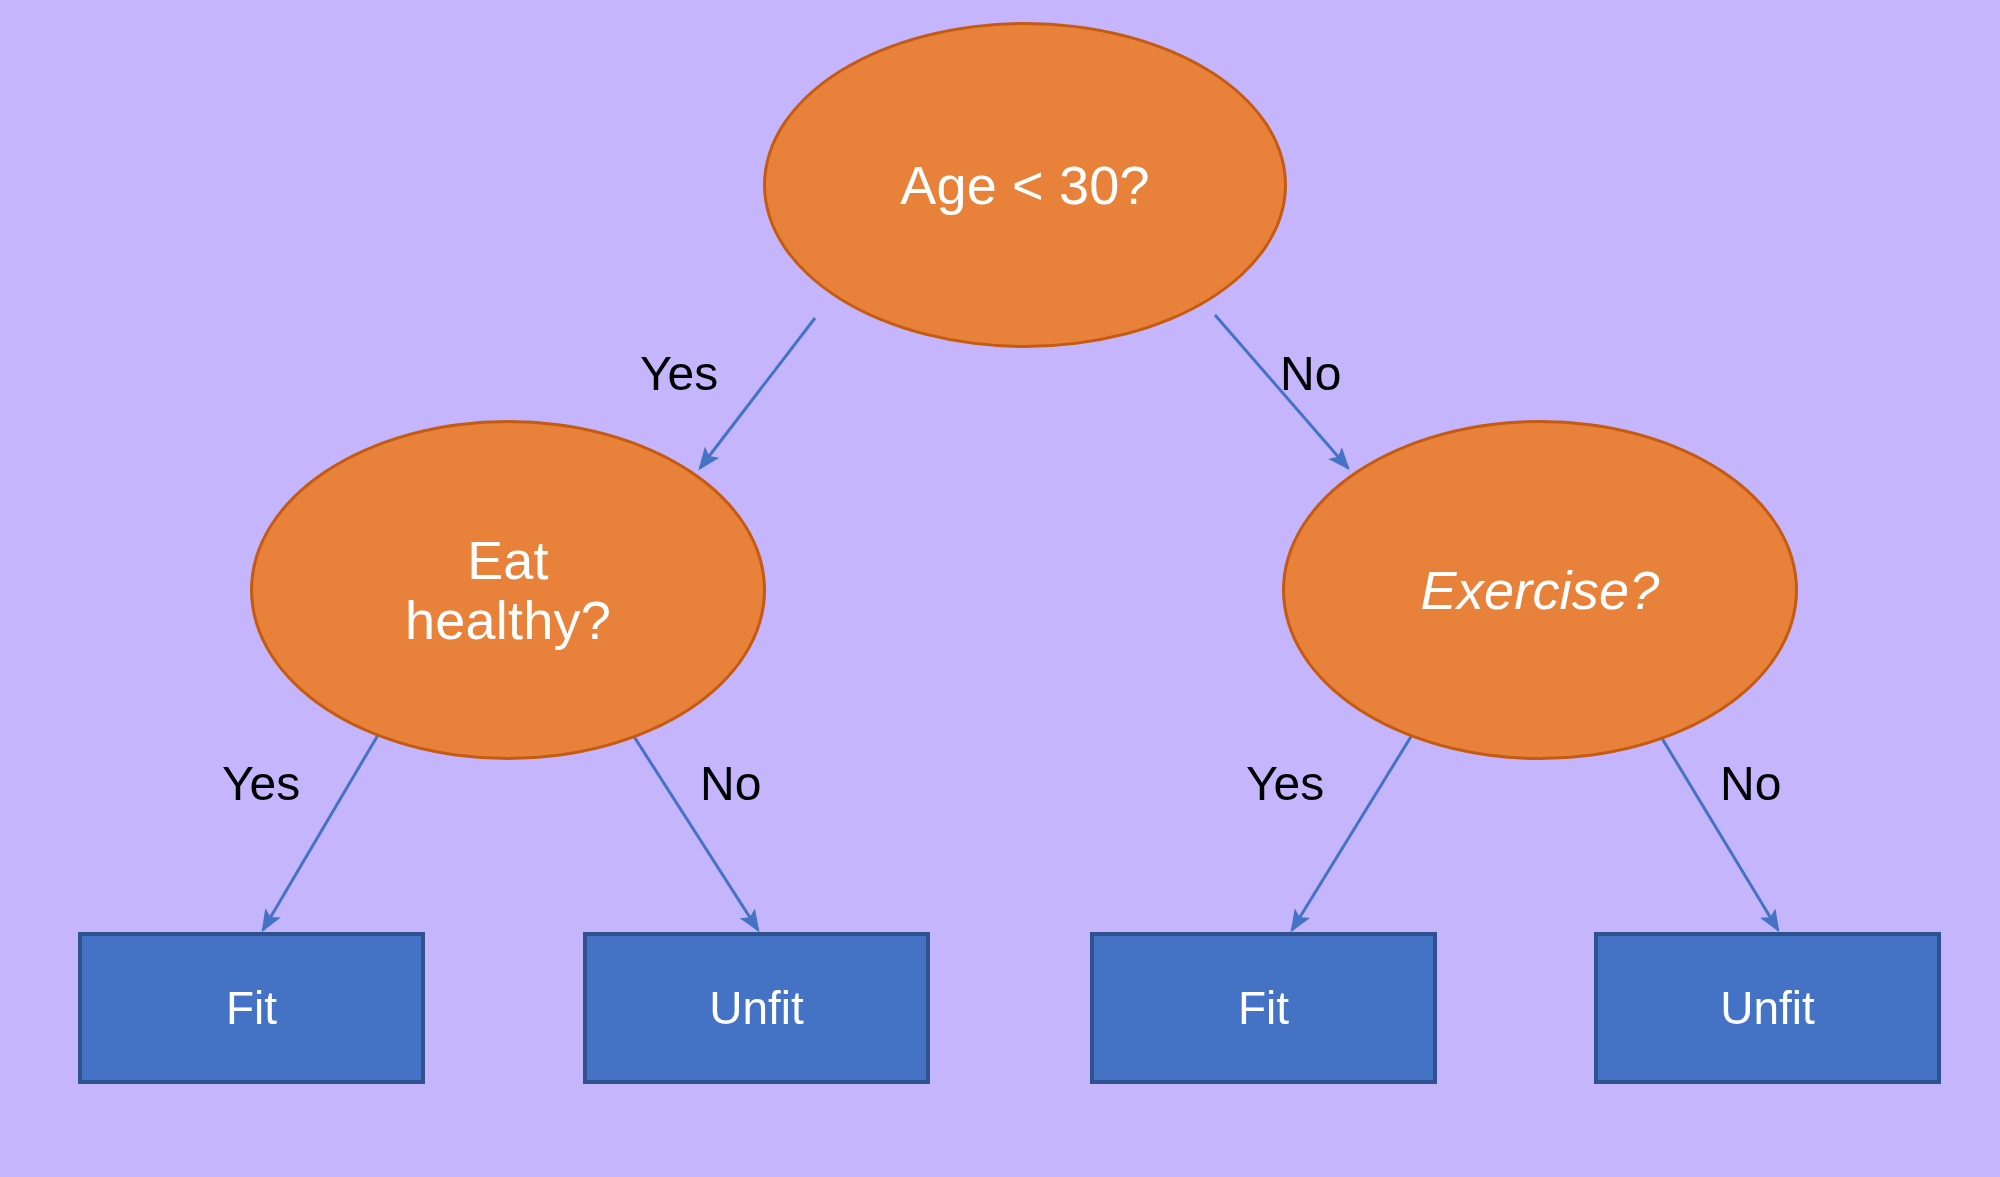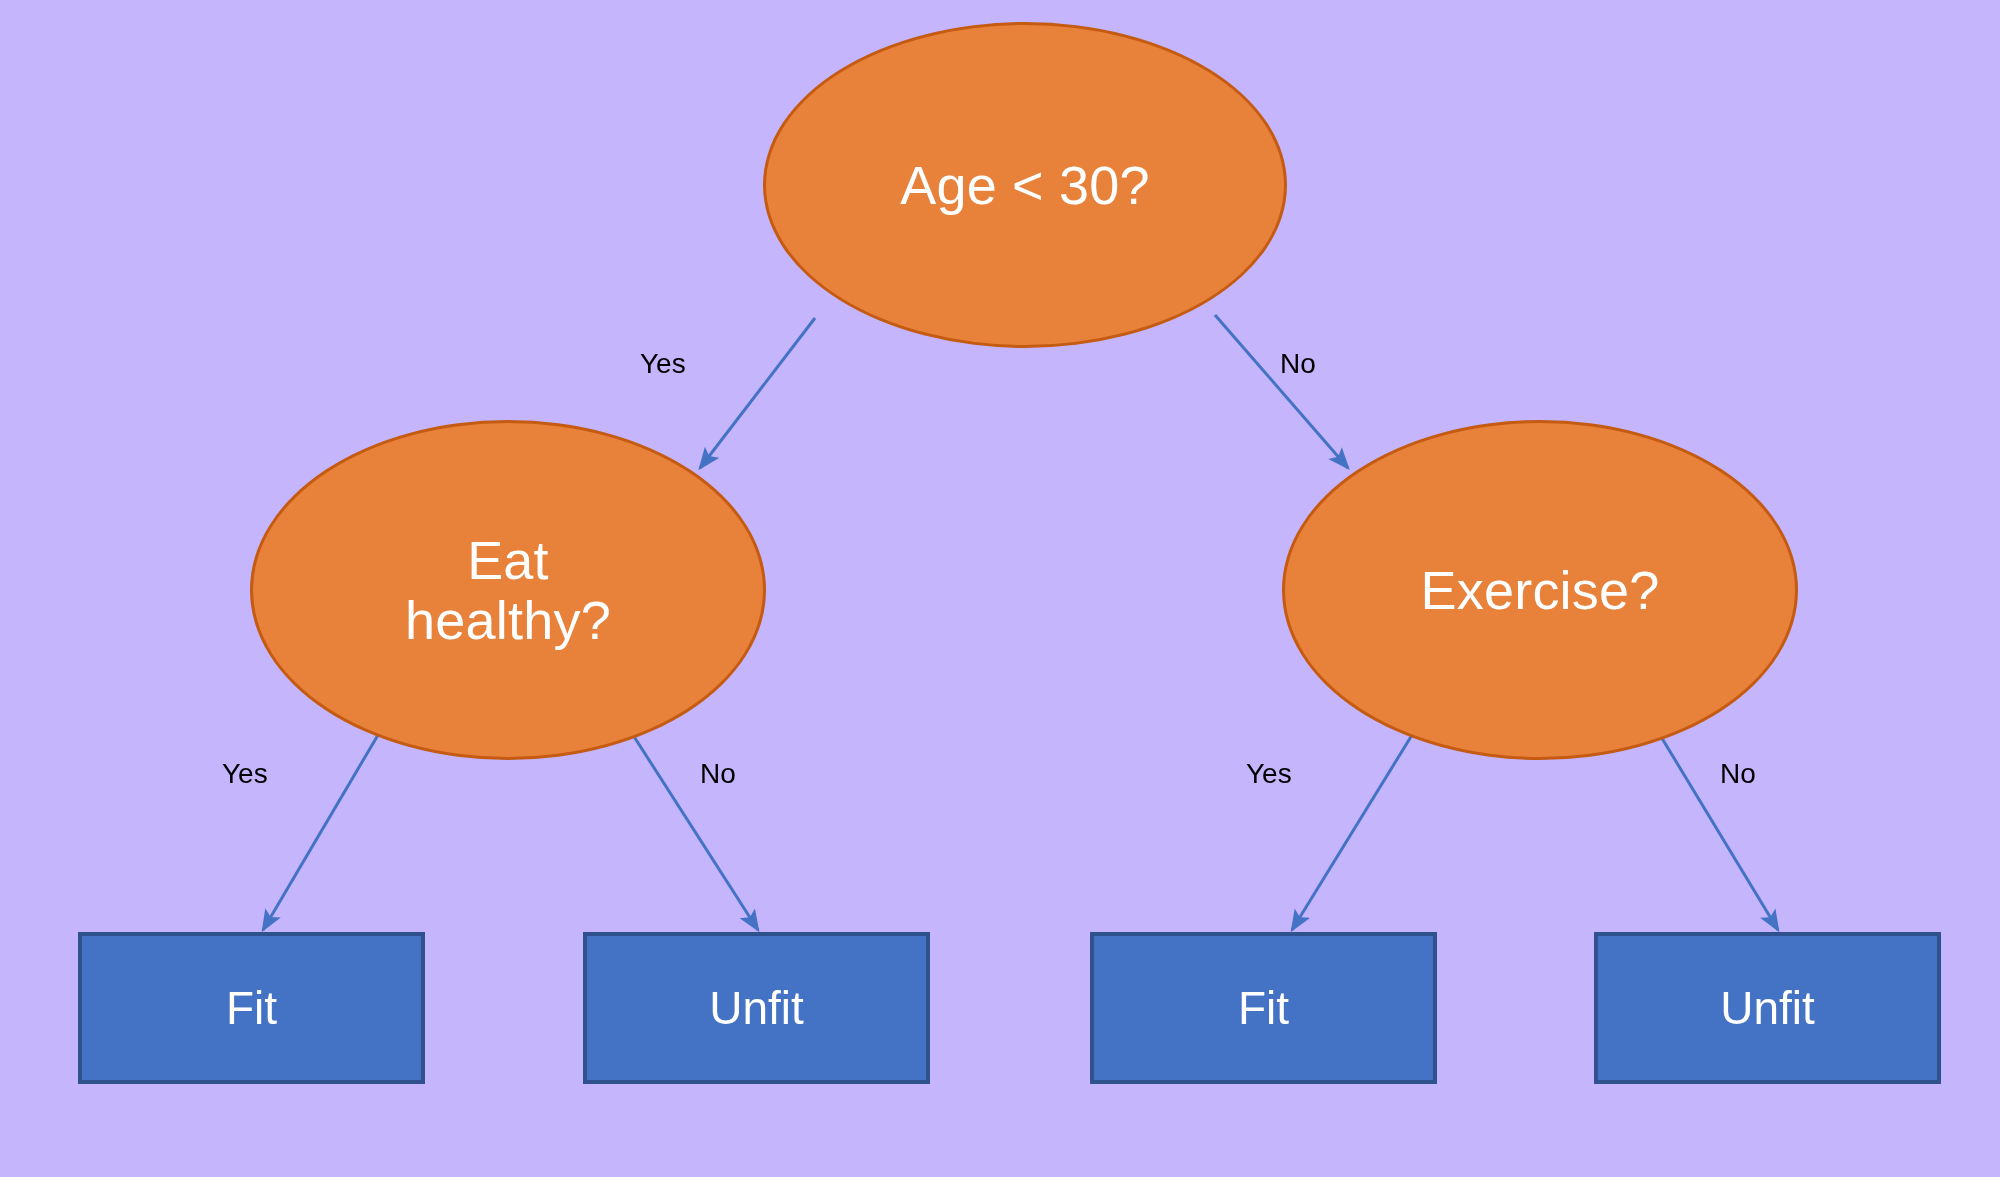--- a/index.html
+++ b/index.html
@@ -43,21 +43,21 @@
   }
   .leaf {
     background: #4472C4;
     border: 4px solid #2F528F;
     font-size: 46px;
     line-height: 1.1;
   }
   .edge-label {
     position: absolute;
     color: #000000;
-    font-size: 28px;
+    font-size: 48px;
     line-height: 1;
     white-space: nowrap;
   }
 </style>
 </head>
 <body style="background: rgb(255, 255, 255);">
 
 <div id="canvas" style="background: #c4b5fd; padding-left: 20px;">
 
   <svg id="edges" viewBox="0 0 2000 1177" xmlns="http://www.w3.org/2000/svg">
@@ -77,21 +77,21 @@
   </svg>
 
   <div class="node decision" style="left: 763px; top: 22px; width: 524px; height: 326px; background: rgb(232, 129, 58); border-color: rgb(197, 90, 17); color: rgb(255, 255, 255);">
     <span>Age &lt; 30?</span>
   </div>
 
   <div class="node decision" style="left: 250px; top: 420px; width: 516px; height: 340px; background: rgb(232, 129, 58); border-color: rgb(197, 90, 17); color: rgb(255, 255, 255);">
     <span>Eat<br>healthy?</span>
   </div>
 
-  <div class="node decision" style="left: 1282px; top: 420px; width: 516px; height: 340px; background: rgb(232, 129, 58); border-color: rgb(197, 90, 17); color: rgb(255, 255, 255);">
+  <div class="node decision" style="left: 1282px; top: 420px; width: 516px; height: 340px; background: rgb(232, 129, 58); border-color: rgb(197, 90, 17); color: rgb(255, 255, 255); font-style: italic;">
     <span>Exercise?</span>
   </div>
 
   <div class="node leaf" style="left: 78px; top: 932px; width: 347px; height: 152px; background: rgb(68, 114, 196); border-color: rgb(47, 82, 143); color: rgb(255, 255, 255);">
     <span>Fit</span>
   </div>
 
   <div class="node leaf" style="left: 583px; top: 932px; width: 347px; height: 152px; background: rgb(68, 114, 196); border-color: rgb(47, 82, 143); color: rgb(255, 255, 255);">
     <span>Unfit</span>
   </div>

